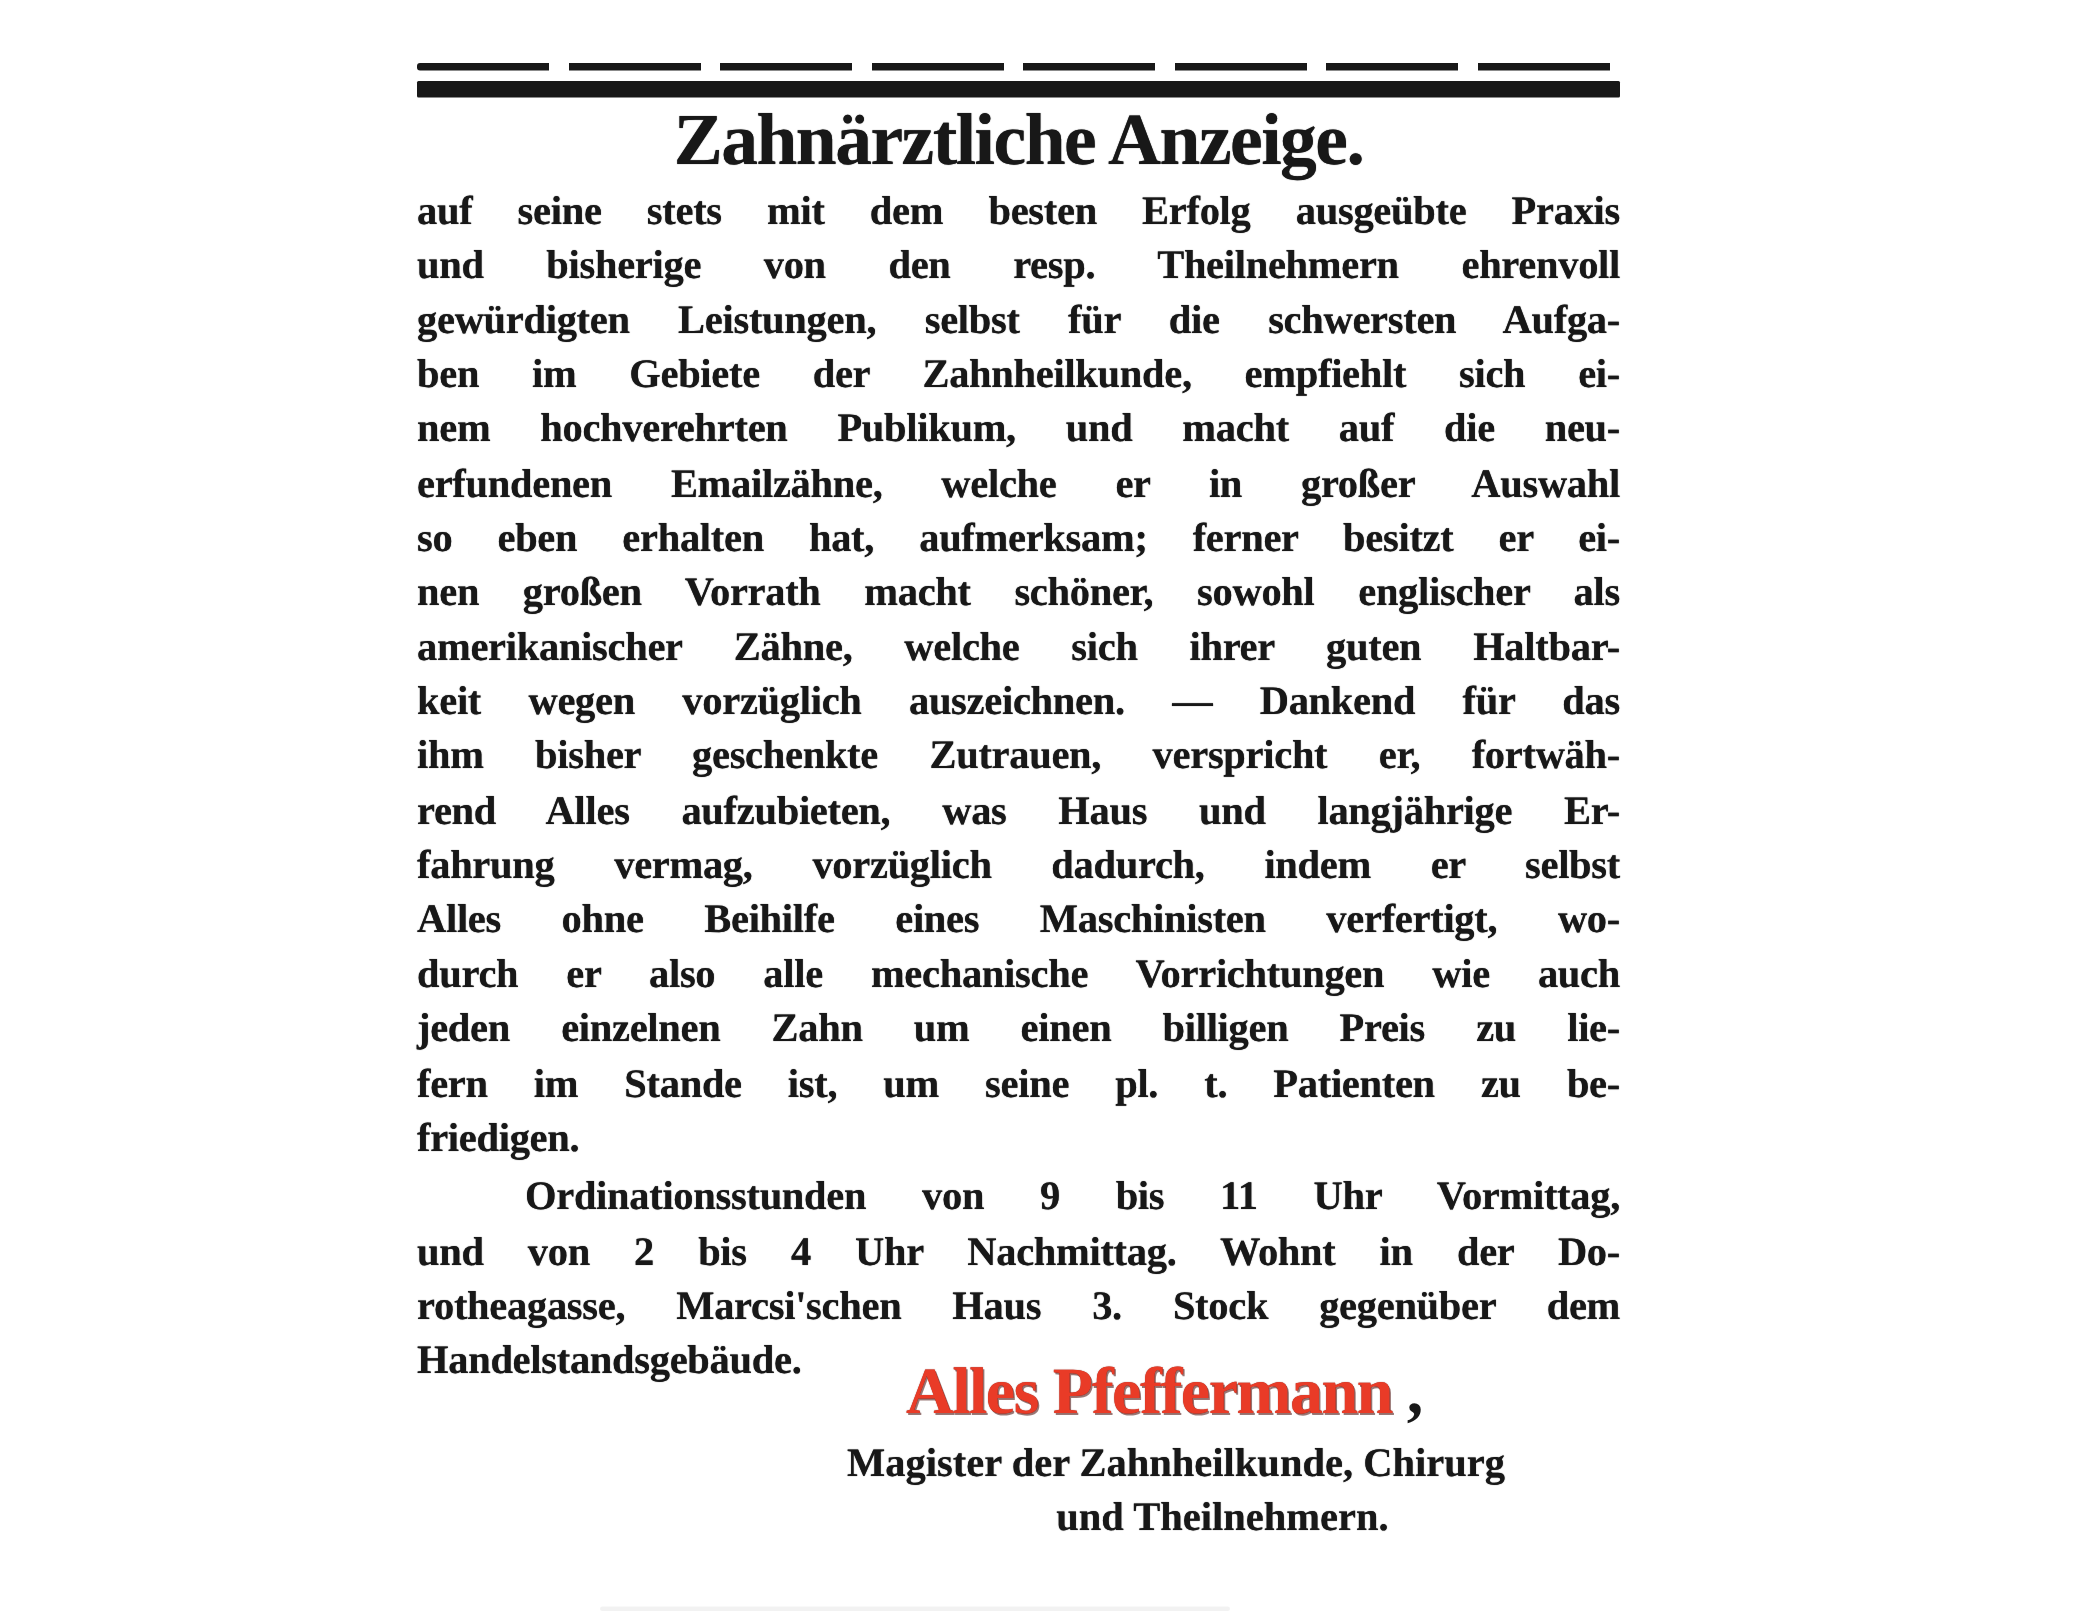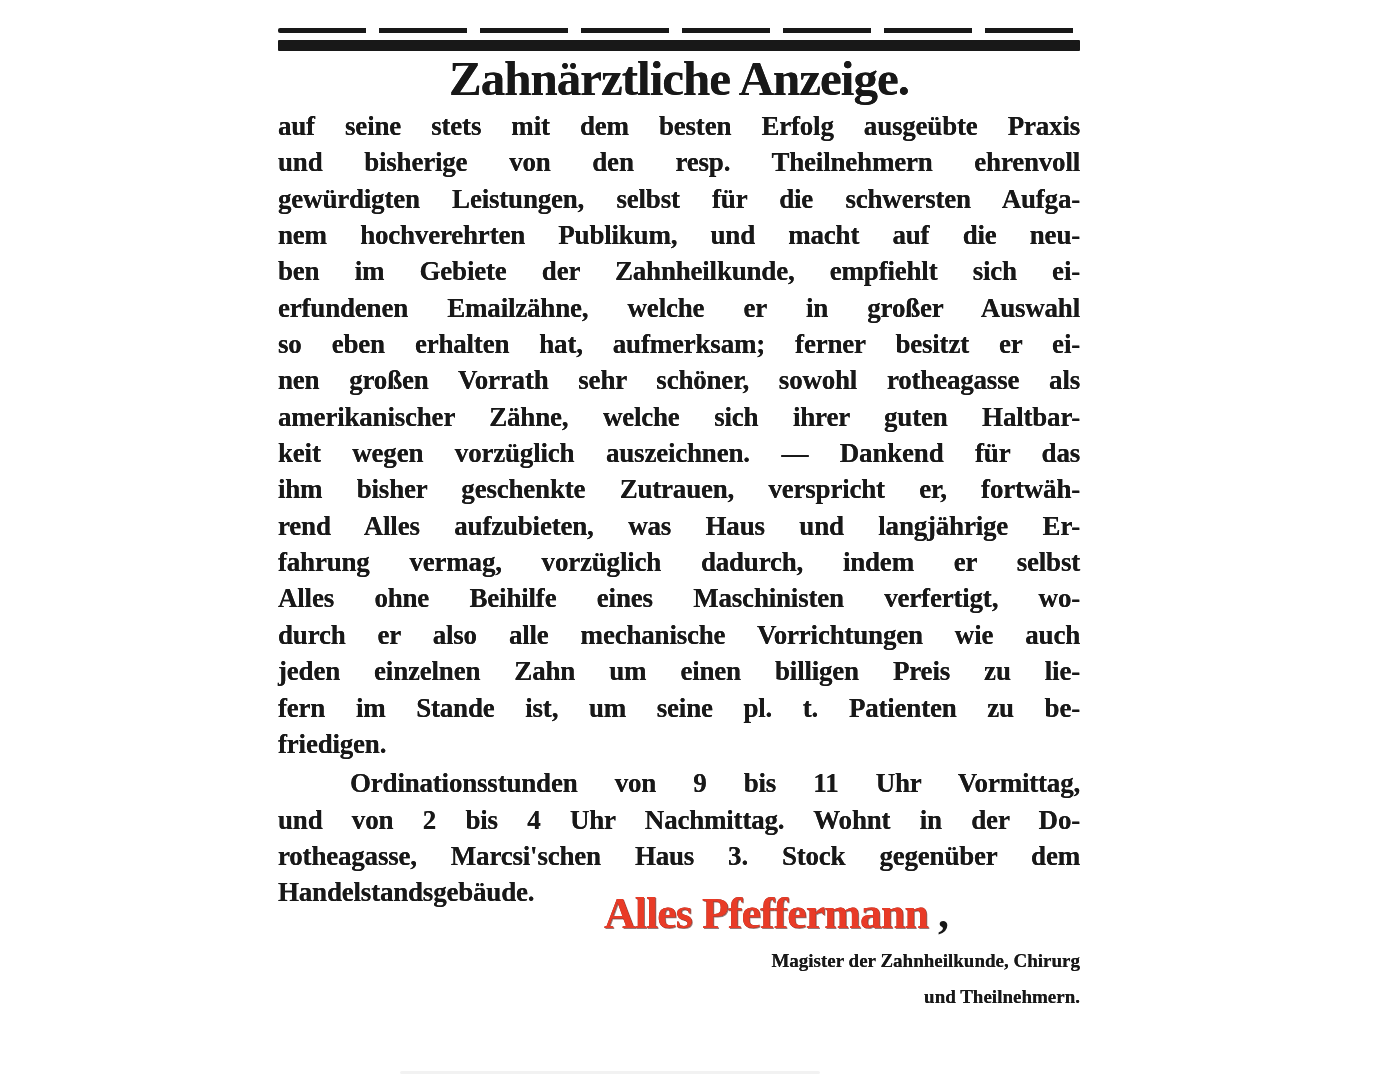--- a/index.html
+++ b/index.html
@@ -9,21 +9,21 @@
   }
   * { margin: 0; padding: 0; box-sizing: border-box; }
   html, body {
     width: 1393px; height: 1080px;
     background: var(--paper);
     font-family: "Liberation Serif", serif;
     overflow: hidden;
   }
   .clip {
     position: absolute;
-    left: 278px; top: 26px;
+    left: 278px; top: 40px;
     width: 802px;
     color: var(--ink);
   }
   .rule-thin {
     height: 5px;
     margin-top: 2px;
     background: repeating-linear-gradient(90deg,
       var(--ink) 0px, var(--ink) 88px,
       transparent 88px, transparent 101px);
     border-radius: 2px;
@@ -72,23 +72,23 @@
     white-space: nowrap;
   }
   .signature-name {
     color: var(--red);
     text-shadow: 1px 1px 0 rgba(70,10,5,0.55), 0 0 0.6px rgba(120,15,8,0.9);
   }
   .signature-comma { color: var(--ink); }
   .cred-line {
     height: 36px;
     line-height: 36px;
-    font-size: 19px;
+    font-size: 27px;
     font-weight: bold;
-    text-align: right;
+    text-align: center;
     white-space: nowrap;
     text-shadow: 0 0 0.6px rgba(10,10,10,0.85);
   }
   .cred-1 { padding-left: 210px; }
   .cred-2 { padding-left: 272px; }
   .bottom-smudge {
     position: absolute;
     left: 400px; bottom: 6px;
     width: 420px; height: 3px;
     background: rgba(0,0,0,0.05);
@@ -102,25 +102,25 @@
 
   <div class="rule-thin"></div>
   <div class="rule-thick"></div>
 
   <div class="ad-title">Zahnärztliche Anzeige.</div>
 
   <div class="body-block">
     <div class="line">auf seine stets mit dem besten Erfolg ausgeübte Praxis</div>
     <div class="line">und bisherige von den resp. Theilnehmern ehrenvoll</div>
     <div class="line">gewürdigten Leistungen, selbst für die schwersten Aufga-</div>
+    <div class="line">ben im Gebiete der Zahnheilkunde, empfiehlt sich ei-</div>
     <div class="line">nem hochverehrten Publikum, und macht auf die neu-</div>
-    <div class="line">ben im Gebiete der Zahnheilkunde, empfiehlt sich ei-</div>
     <div class="line">erfundenen Emailzähne, welche er in großer Auswahl</div>
     <div class="line">so eben erhalten hat, aufmerksam; ferner besitzt er ei-</div>
-    <div class="line">nen großen Vorrath sehr schöner, sowohl rotheagasse als</div>
+    <div class="line">nen großen Vorrath macht schöner, sowohl englischer als</div>
     <div class="line">amerikanischer Zähne, welche sich ihrer guten Haltbar-</div>
     <div class="line">keit wegen vorzüglich auszeichnen. — Dankend für das</div>
     <div class="line">ihm bisher geschenkte Zutrauen, verspricht er, fortwäh-</div>
     <div class="line">rend Alles aufzubieten, was Haus und langjährige Er-</div>
     <div class="line">fahrung vermag, vorzüglich dadurch, indem er selbst</div>
     <div class="line">Alles ohne Beihilfe eines Maschinisten verfertigt, wo-</div>
     <div class="line">durch er also alle mechanische Vorrichtungen wie auch</div>
     <div class="line">jeden einzelnen Zahn um einen billigen Preis zu lie-</div>
     <div class="line">fern im Stande ist, um seine pl. t. Patienten zu be-</div>
     <div class="line last">friedigen.</div>

